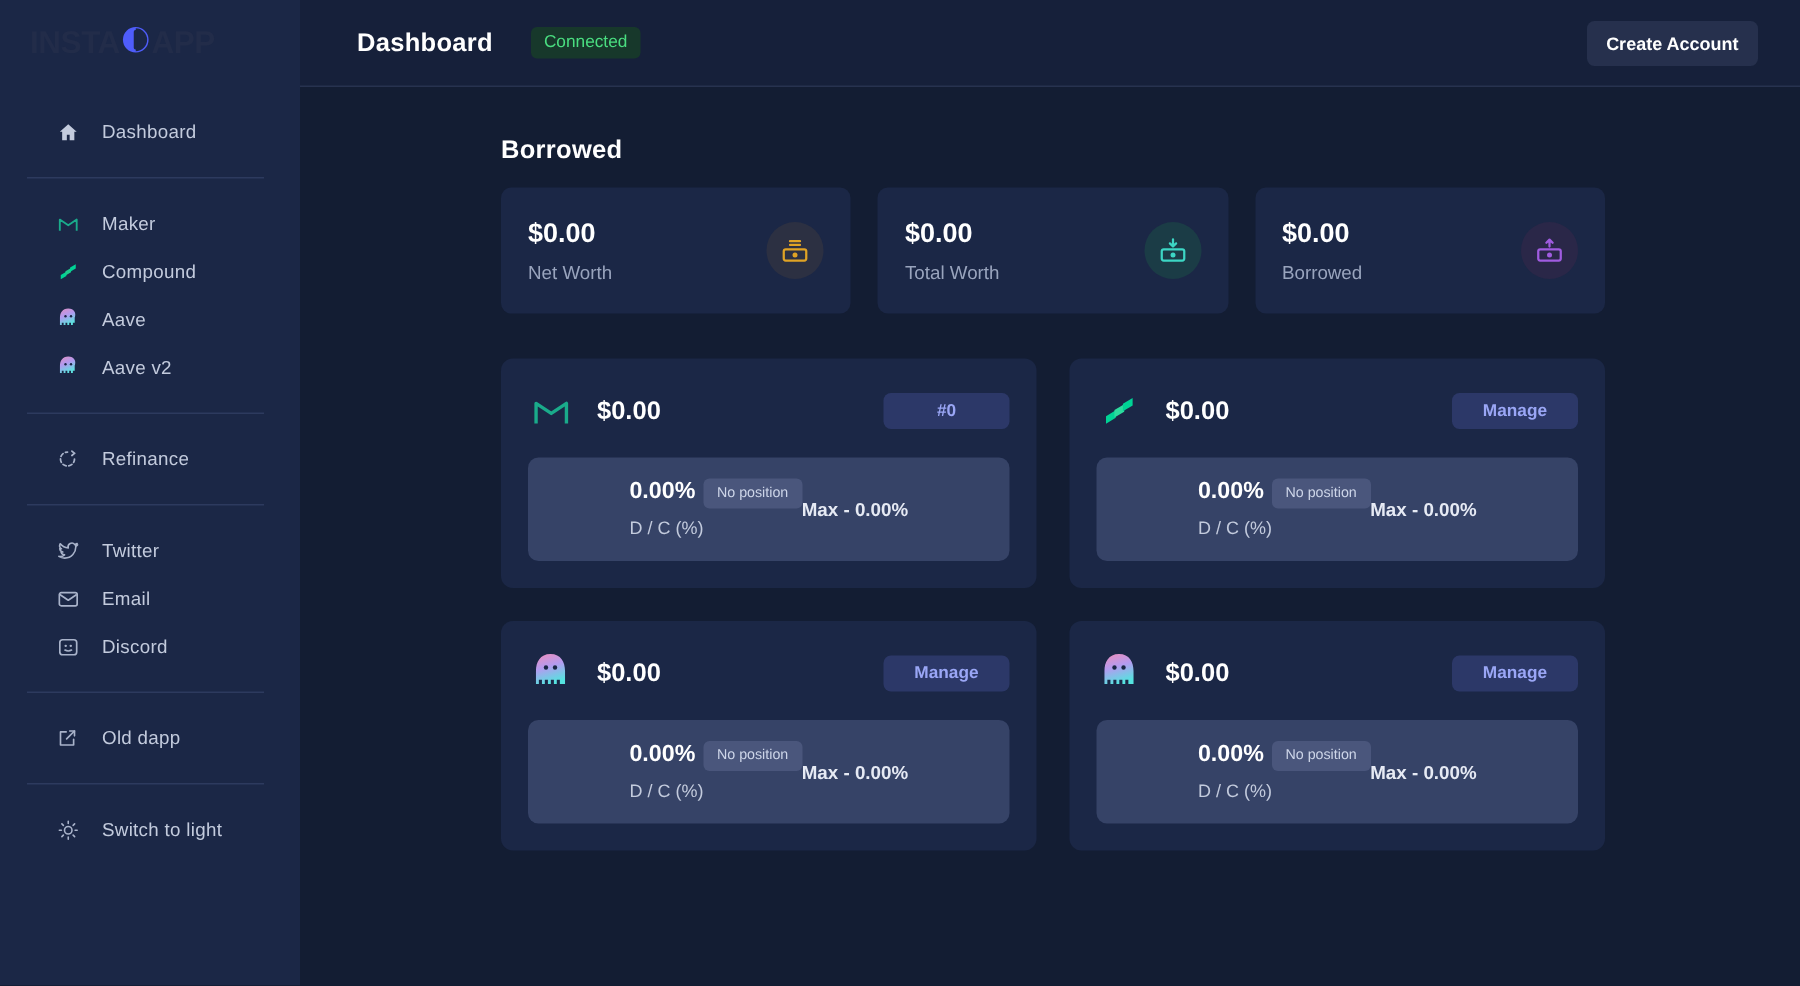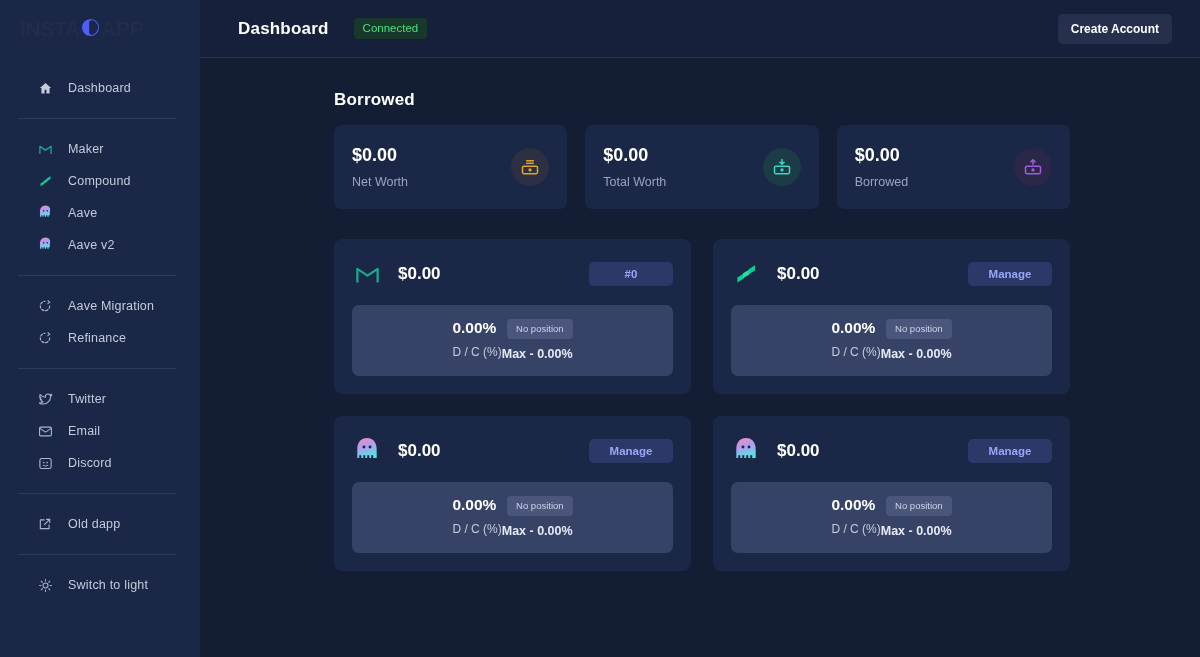--- a/index.html
+++ b/index.html
@@ -116,21 +116,21 @@
     border-radius: 5px; border: none; cursor: pointer;
   }
   .asset-inner {
     background: #364367; border-radius: 7px;
     padding: 14px 16px 15px;
     display: flex; align-items: flex-start; justify-content: center;
   }
   .inner-left { display: flex; flex-direction: column; }
   .inner-pct { font-size: 15.5px; font-weight: bold; color: #ffffff; margin-bottom: 8px; }
   .inner-sub { font-size: 12px; color: #c3cbdd; }
-  .inner-right { display: flex; flex-direction: column; align-items: flex-end; }
+  .inner-right { display: flex; flex-direction: row; align-items: flex-end; }
   .pill-status {
     background: #4a567c; color: #cdd5e8;
     font-size: 9.5px; padding: 4px 9px 5px;
     border-radius: 4px; margin-bottom: 8px;
   }
   .inner-max { font-size: 12.5px; font-weight: bold; color: #e6eaf4; }
 </style>
 </head>
 <body>
 
@@ -216,29 +216,20 @@
             <path d="M12 1 C5.5 1 3 6 3 11 v8 h2 v-2.4 h2 V19 h2 v-2.4 h2 V19 h2 v-2.4 h2 V19 h2 v-2.4 h2 V11 C21 6 18.5 1 12 1 Z" fill="url(#gs2)"></path>
             <circle cx="9" cy="9.5" r="1.3" fill="#1b2746"></circle>
             <circle cx="15" cy="9.5" r="1.3" fill="#1b2746"></circle>
           </svg>
         </span>
         <span class="nav-label">Aave v2</span>
       </div>
 
       <div class="nav-sep"></div>
 
-      <div class="nav-row">
-        <span class="nav-icon">
-          <svg width="14" height="14" viewBox="0 0 24 24" fill="none" stroke="#a9b3ca" stroke-width="2" stroke-linecap="round">
-            <path d="M20 12 a8 8 0 0 1-8 8 a8 8 0 0 1-8-8 a8 8 0 0 1 8-8" stroke-dasharray="4 3"></path>
-            <path d="M17 3 l3 2.5 l-3 2.5"></path>
-          </svg>
-        </span>
-        <span class="nav-label">Aave Migration</span>
-      </div>
 
       <div class="nav-row">
         <span class="nav-icon">
           <svg width="14" height="14" viewBox="0 0 24 24" fill="none" stroke="#a9b3ca" stroke-width="2" stroke-linecap="round">
             <path d="M20 12 a8 8 0 0 1-8 8 a8 8 0 0 1-8-8 a8 8 0 0 1 8-8" stroke-dasharray="4 3"></path>
             <path d="M17 3 l3 2.5 l-3 2.5"></path>
           </svg>
         </span>
         <span class="nav-label">Refinance</span>
       </div>

